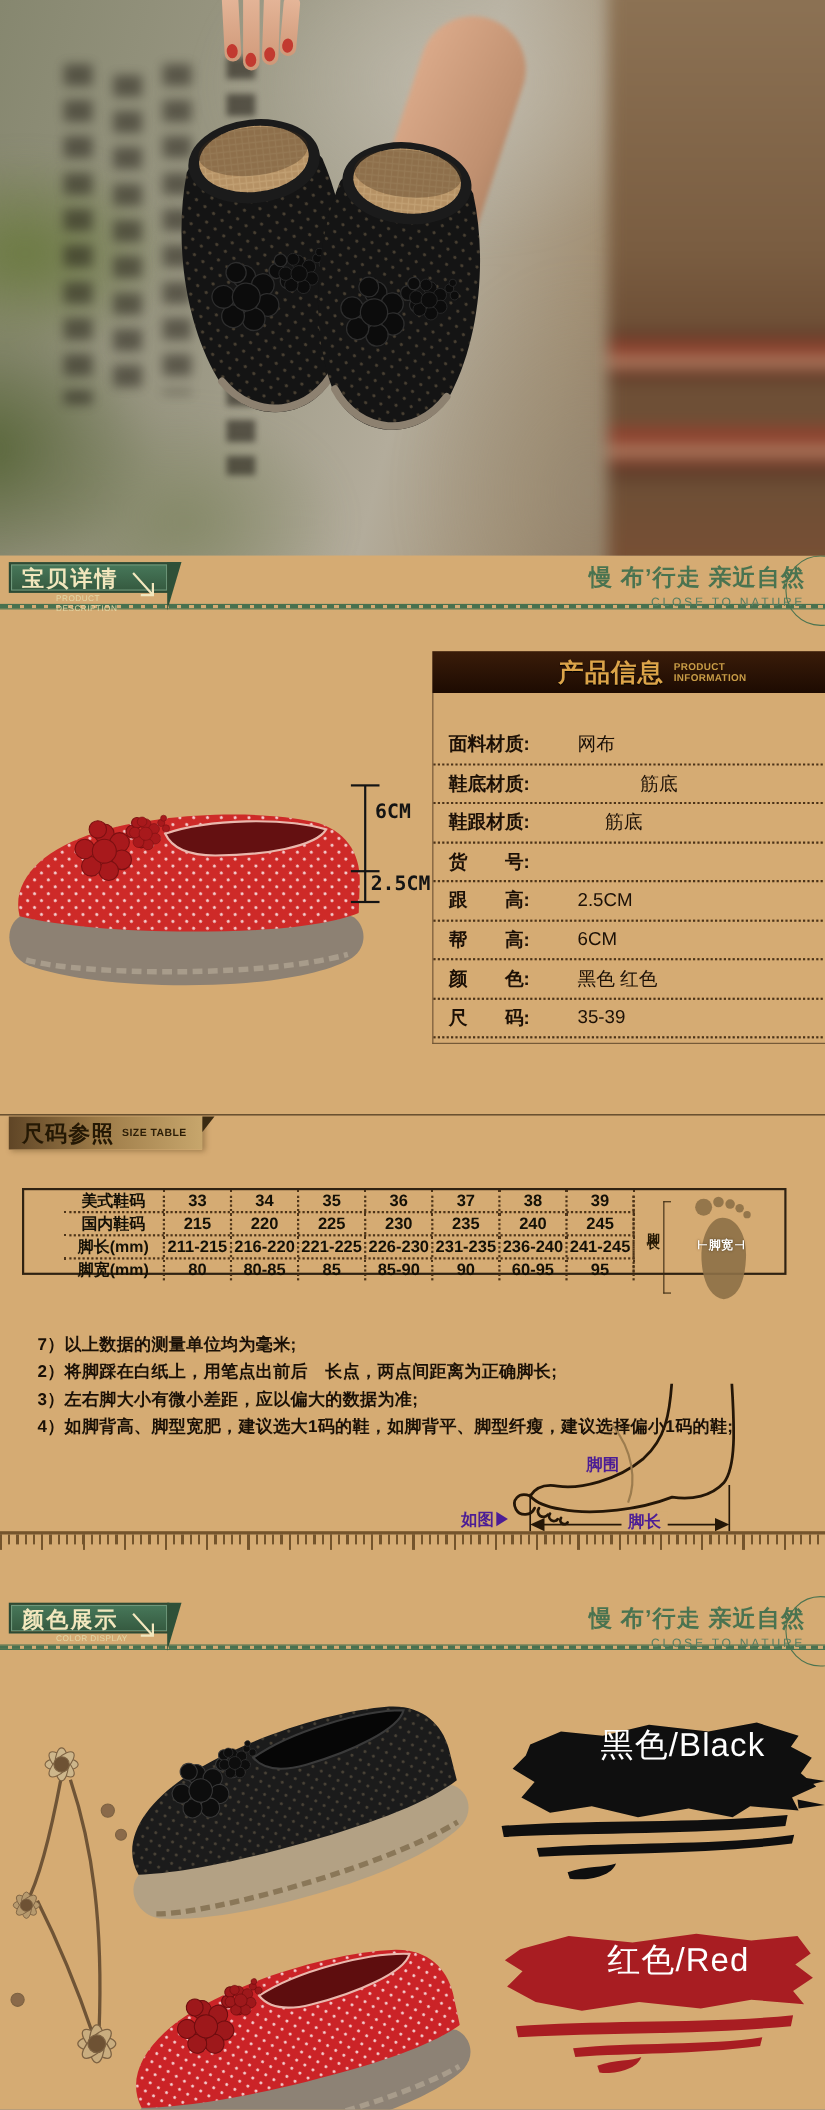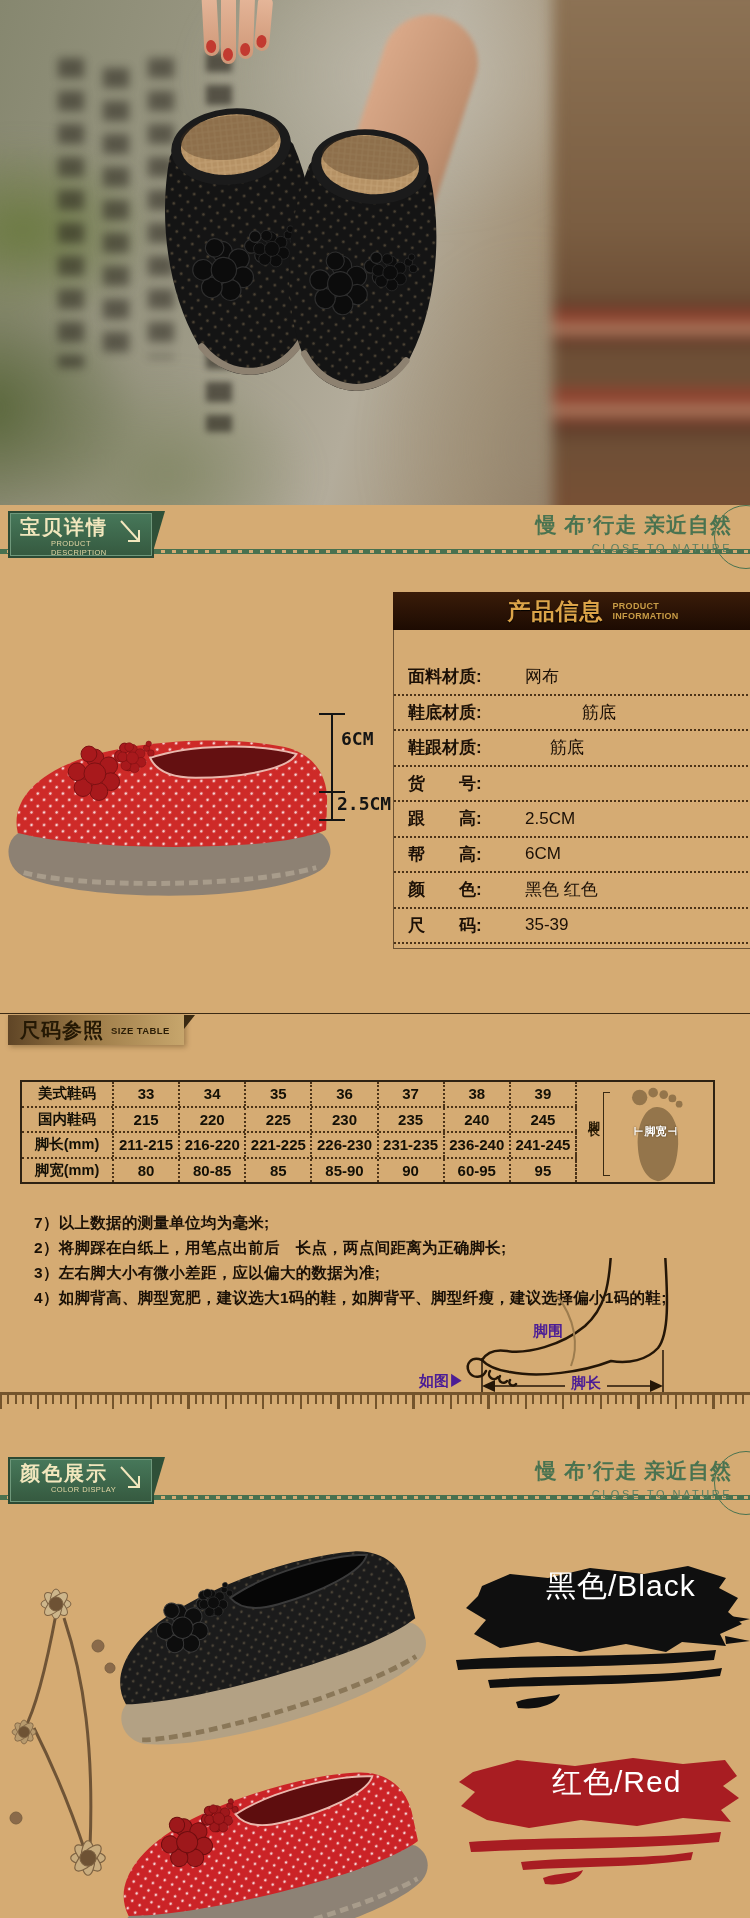--- a/index.html
+++ b/index.html
@@ -40,21 +40,21 @@
   .f2{left:221px;top:-8px;height:72px;}
   .f3{left:239px;top:-7px;height:66px;transform:rotate(2deg);}
   .f4{left:256px;top:-3px;height:54px;transform:rotate(5deg);}
   .hero-shoes{position:absolute;left:128px;top:20px;width:370px;height:470px;}
 
   
   .banner{position:absolute;left:0;width:750px;height:64px;}
   .banner-line{position:absolute;top:44px;left:0;right:0;height:5px;
      border-top:1px solid #49714f;border-bottom:1px solid #49714f;
      background:repeating-linear-gradient(90deg,#49714f 0 7px,transparent 7px 11px);}
-  .badge{position:absolute;left:8px;top:6px;width:146px;height:47px;
+  .badge{position:absolute;left:8px;top:6px;width:146px;height:28px;
      background:linear-gradient(180deg,#47785a,#35593f);border:2px solid #2c4a34;
      box-shadow:inset 0 0 0 1px #6f987b;padding:3px 8px 0 10px;}
   .badge-title{font-size:20px;color:#f2e7bd;font-weight:bold;letter-spacing:2px;line-height:22px;}
   .badge-sub{font-size:7.5px;color:#e3d7a5;letter-spacing:.4px;margin-top:1px;padding-left:31px;}
   .badge-arrow{position:absolute;right:8px;top:6px;}
   .badge-fold{position:absolute;right:-13px;top:-2px;width:0;height:0;
      border-top:44px solid #2f5038;border-right:13px solid transparent;}
   .slogan{position:absolute;right:18px;top:6px;text-align:right;color:#4a7350;}
   .slogan-cn{font-size:21px;letter-spacing:1px;font-weight:bold;}
   .slogan-en{font-size:11px;letter-spacing:2.5px;color:#587e61;margin-top:3px;}
@@ -85,22 +85,22 @@
   
   .size-line{position:absolute;left:0;top:1013px;width:750px;height:1px;background:#3c2b15;}
   .size-ribbon{position:absolute;left:8px;top:1015px;height:30px;display:flex;align-items:center;
      padding:0 14px 0 12px;background:linear-gradient(90deg,#5f4526,#9c7a47 45%,#c7a66c);
      box-shadow:2px 2px 5px rgba(60,40,10,.35);}
   .ribbon-title{font-size:20px;font-weight:bold;color:#241804;letter-spacing:1px;}
   .ribbon-sub{font-size:9.5px;font-weight:bold;color:#2b1d06;margin-left:7px;letter-spacing:.4px;}
   .ribbon-fold{position:absolute;right:-11px;top:0;width:0;height:0;
      border-left:11px solid #3a2a12;border-bottom:14px solid transparent;}
 
-  .size-table{position:absolute;left:20px;top:1080px;width:695px;height:104px;
-     border:2px solid #2f2212;display:flex;color:#141006;}
+  .size-table{position:absolute;left:20px;top:1080px;width:695px;height:79px;
+     border:2px solid #2f2212;display:flex;color:#141006;padding-left:36px;}
   #size-grid{flex:1;display:flex;flex-direction:column;}
   .s-row{flex:1;display:flex;border-bottom:2px dotted #4c3318;}
   .s-row:last-child{border-bottom:none;}
   .s-cell{flex:1;border-right:2px dotted #4c3318;display:flex;align-items:center;justify-content:center;
      font-size:15px;font-weight:bold;}
   .s-label{flex:0 0 92px;font-size:14.5px;}
   .foot-cell{flex:0 0 138px;border-left:2px dotted #4c3318;margin-left:-2px;position:relative;}
   .foot-svg{position:absolute;right:10px;top:2px;}
   .len-bracket{position:absolute;left:26px;top:10px;height:84px;width:7px;
      border-left:1.5px solid #3a2a12;border-top:1.5px solid #3a2a12;border-bottom:1.5px solid #3a2a12;}

